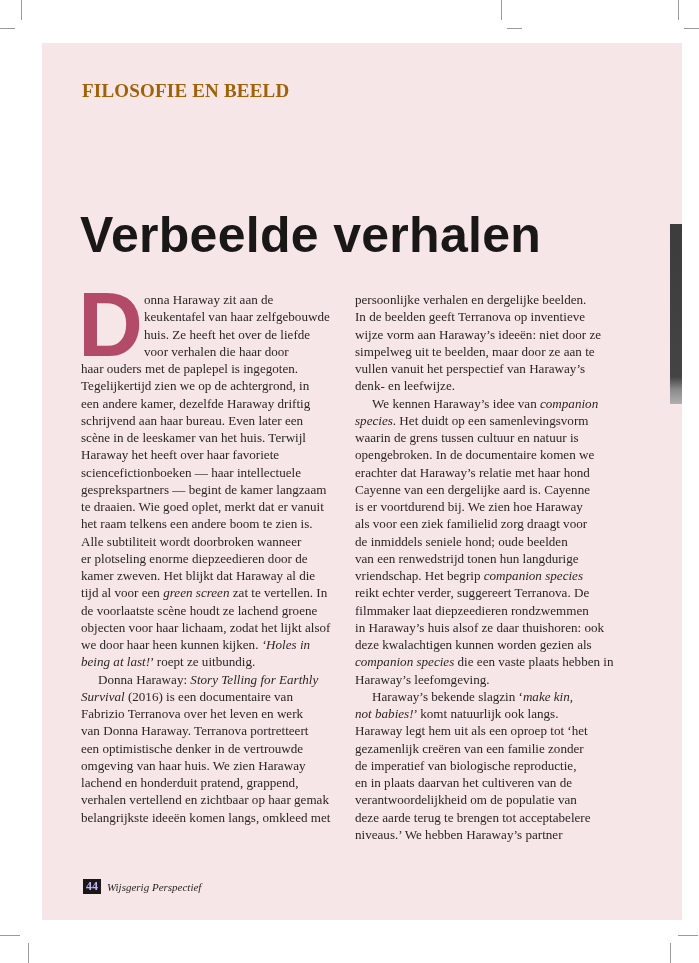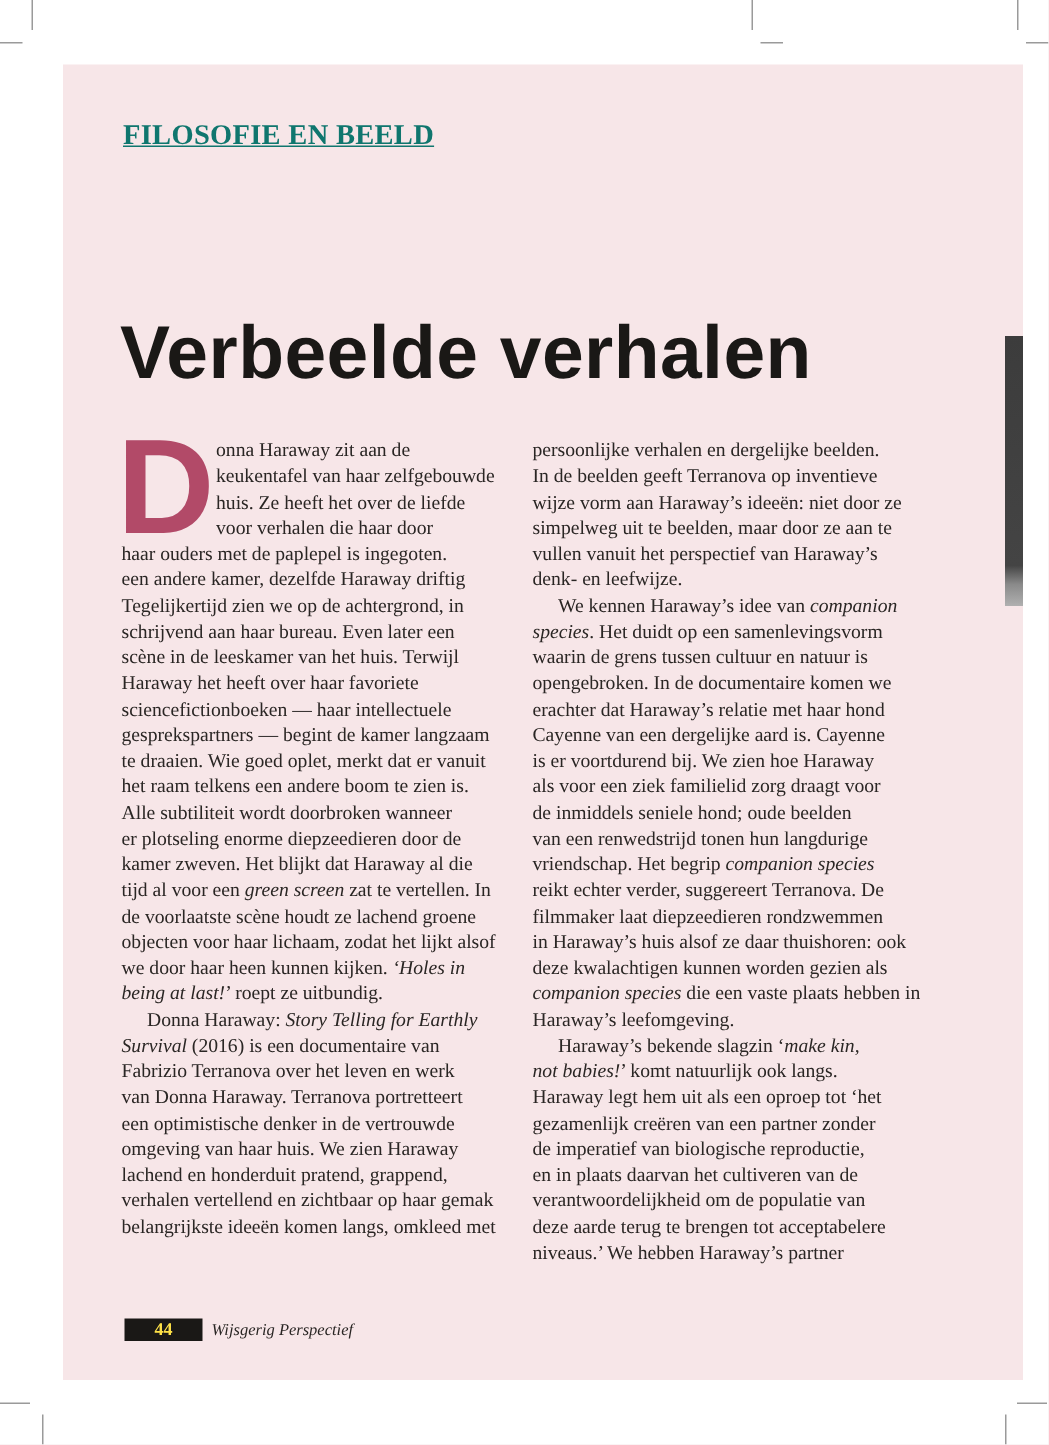--- a/index.html
+++ b/index.html
@@ -14,21 +14,21 @@
     background: #f7e6e8;
   }
   .side-strip {
     position: absolute; left: 670px; top: 224px; width: 12px; height: 180px;
     background: linear-gradient(to bottom, #3c3c3c 0%, #444 85%, #8a8a8a 92%, #b0b0b0 100%);
   }
   .section-label {
     position: absolute; left: 82px; top: 80px;
     font-family: "Liberation Serif", serif; font-weight: bold;
     font-size: 19px; letter-spacing: 0.2px;
-    color: #0f766e; margin: 0; text-decoration: underline;
+    color: #a16207; margin: 0;
   }
   .title {
     position: absolute; left: 80px; top: 205px;
     font-family: Liberation Sans, sans-serif; font-weight: bold;
     font-size: 50px; line-height: 60px; color: #1a1816; margin: 0;
     letter-spacing: 0.3px;
   }
   .col {
     position: absolute; top: 291px; width: 262px;
     font-family: "Liberation Serif", serif;
@@ -43,23 +43,23 @@
     position: absolute; left: -3px; top: -2px;
     font-family: "Liberation Sans", sans-serif; font-weight: bold;
     font-size: 90px; line-height: 72px; color: #b24a68;
   }
   .dc-line { padding-left: 63px; }
   em, .it { font-style: italic; }
   .footer {
     position: absolute; left: 83px; top: 879px; display: flex; align-items: center;
   }
   .page-num {
-    background: #1a1816; color: #fde047; font-weight: bold;
+    background: #1a1816; color: #c4b5fd; font-weight: bold;
     font-family: "Liberation Serif", serif; font-size: 12px;
-    padding: 1px 20px; line-height: 13px;
+    padding: 1px 3px; line-height: 13px;
   }
   .journal {
     margin-left: 6px; font-style: italic; font-size: 11px;
     font-family: "Liberation Serif", serif; color: #2a2624;
   }
 </style>
 </head>
 <body>
 
 <div class="crop" style="left:21px;top:0;width:1px;height:20px;"></div>
@@ -81,22 +81,22 @@
 
 <div class="col col-left">
   <div class="dropcap-wrap">
     <span class="dropcap">D</span>
     <div id="left-lines">
         <span class="line dc-line">onna Haraway zit aan de</span>
         <span class="line dc-line">keukentafel van haar zelfgebouwde</span>
         <span class="line dc-line">huis. Ze heeft het over de liefde</span>
         <span class="line dc-line">voor verhalen die haar door</span>
         <span class="line">haar ouders met de paplepel is ingegoten.</span>
+        <span class="line">Tegelijkertijd zien we op de achtergrond, in</span>
         <span class="line">een andere kamer, dezelfde Haraway driftig</span>
-        <span class="line">Tegelijkertijd zien we op de achtergrond, in</span>
         <span class="line">schrijvend aan haar bureau. Even later een</span>
         <span class="line">scène in de leeskamer van het huis. Terwijl</span>
         <span class="line">Haraway het heeft over haar favoriete</span>
         <span class="line">sciencefictionboeken — haar intellectuele</span>
         <span class="line">gesprekspartners — begint de kamer langzaam</span>
         <span class="line">te draaien. Wie goed oplet, merkt dat er vanuit</span>
         <span class="line">het raam telkens een andere boom te zien is.</span>
         <span class="line">Alle subtiliteit wordt doorbroken wanneer</span>
         <span class="line">er plotseling enorme diepzeedieren door de</span>
         <span class="line">kamer zweven. Het blijkt dat Haraway al die</span>
@@ -139,21 +139,21 @@
       <span class="line"><span>vriendschap. Het begrip </span><em>companion species</em><span></span></span>
       <span class="line">reikt echter verder, suggereert Terranova. De</span>
       <span class="line">filmmaker laat diepzeedieren rondzwemmen</span>
       <span class="line">in Haraway’s huis alsof ze daar thuishoren: ook</span>
       <span class="line">deze kwalachtigen kunnen worden gezien als</span>
       <span class="line"><span></span><em>companion species</em><span> die een vaste plaats hebben in</span></span>
       <span class="line">Haraway’s leefomgeving.</span>
       <span class="line indent"><span>Haraway’s bekende slagzin ‘</span><em>make kin,</em><span></span></span>
       <span class="line"><span></span><em>not babies!</em><span>’ komt natuurlijk ook langs.</span></span>
       <span class="line">Haraway legt hem uit als een oproep tot ‘het</span>
-      <span class="line">gezamenlijk creëren van een partner zonder</span>
+      <span class="line">gezamenlijk creëren van een familie zonder</span>
       <span class="line">de imperatief van biologische reproductie,</span>
       <span class="line">en in plaats daarvan het cultiveren van de</span>
       <span class="line">verantwoordelijkheid om de populatie van</span>
       <span class="line">deze aarde terug te brengen tot acceptabelere</span>
       <span class="line">niveaus.’ We hebben Haraway’s partner</span>
     </div>
 </div>
 
 <div class="footer">
   <span class="page-num">44</span>

